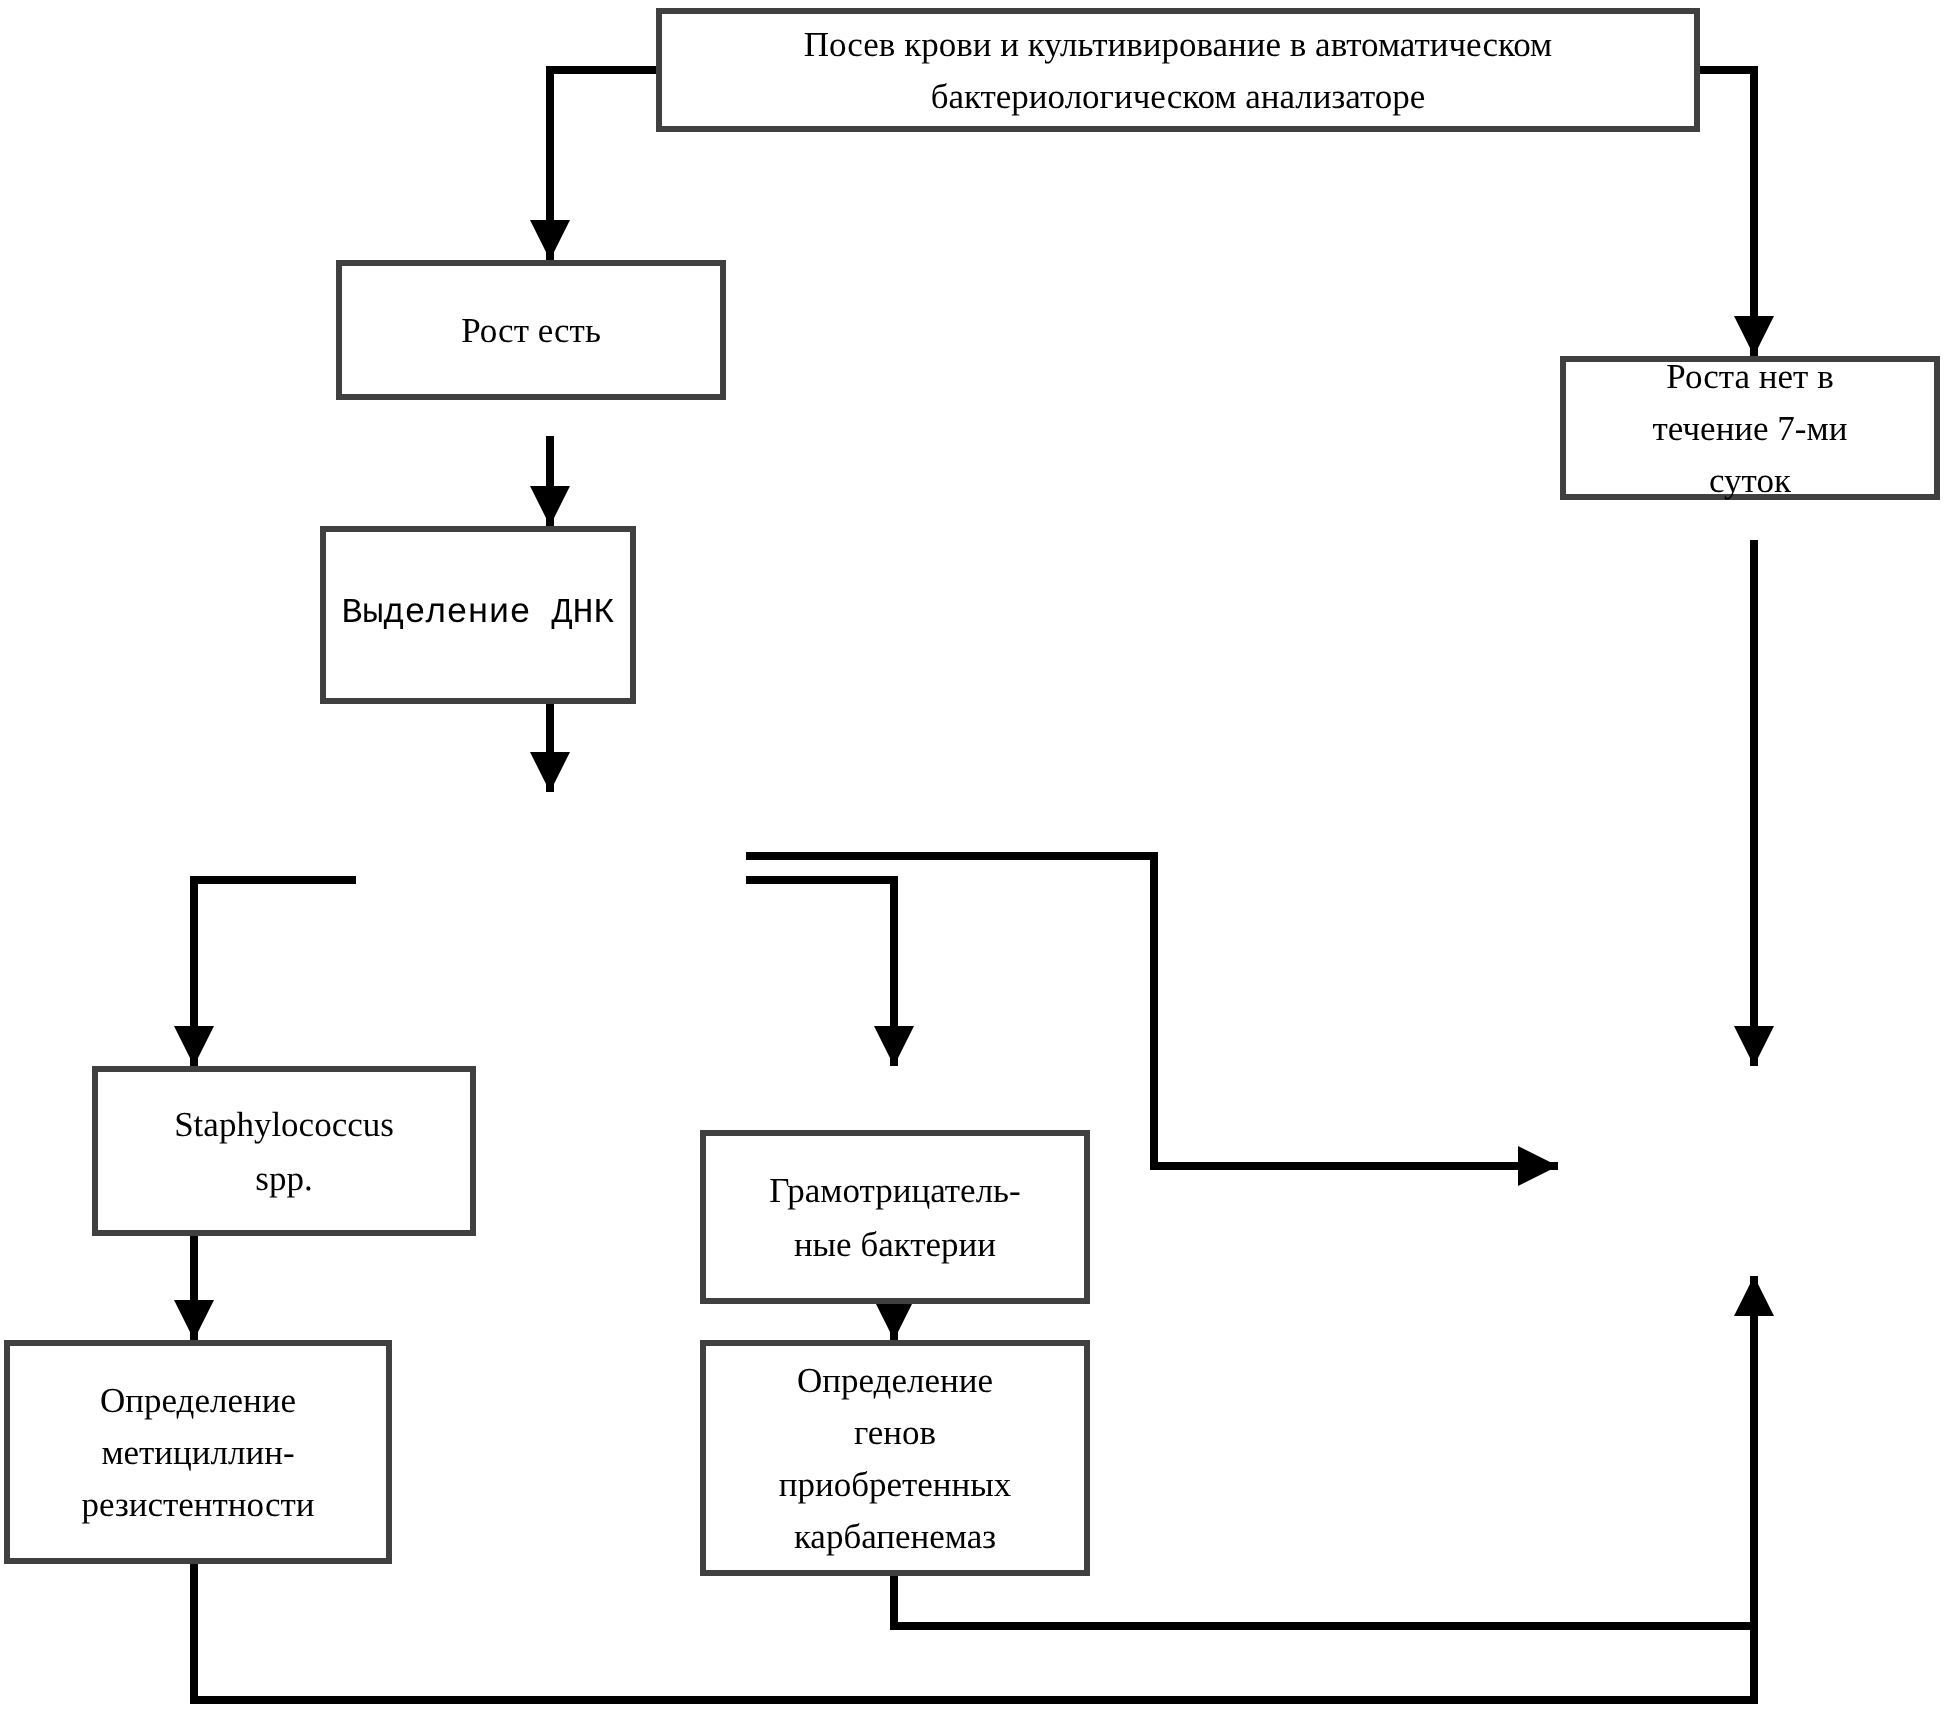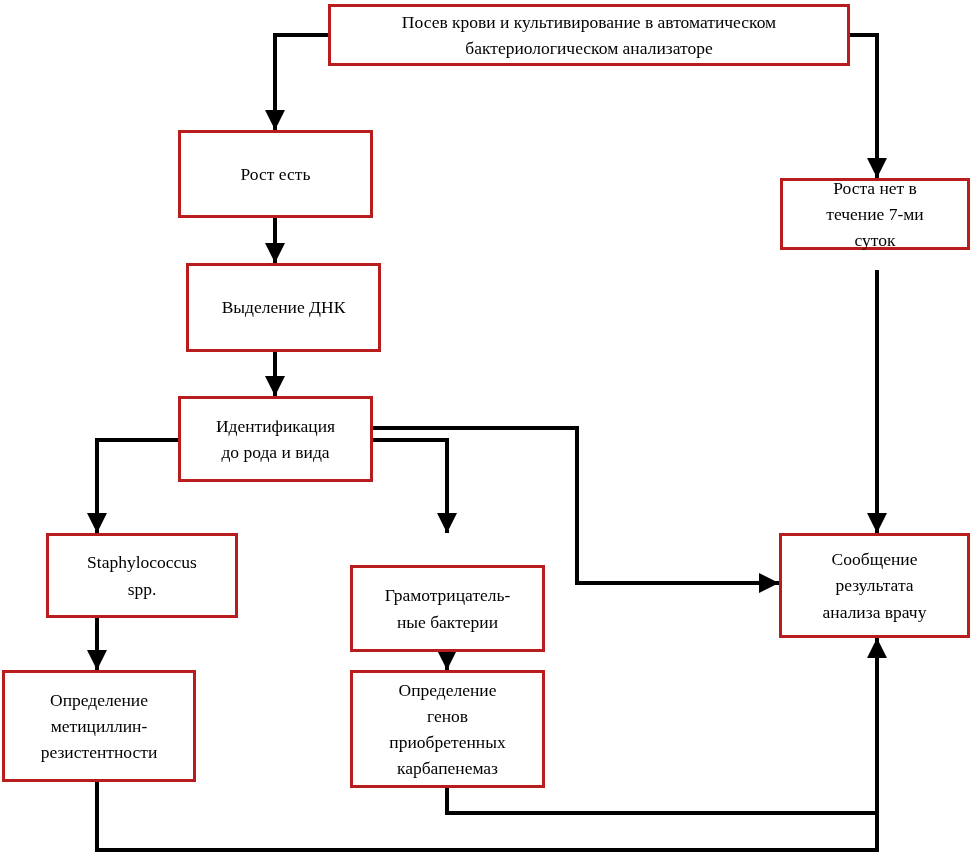--- a/index.html
+++ b/index.html
@@ -27,34 +27,34 @@
   .connectors polyline {
     fill: none;
     stroke: #000000;
     stroke-width: 4;
   }
   .box {
     position: absolute;
     z-index: 2;
     box-sizing: border-box;
     background: #ffffff;
-    border: 3px solid #b91c1c;
+    border: 3px solid #404040;
     display: flex;
     align-items: center;
     justify-content: center;
     text-align: center;
     font-size: 17.5px;
     line-height: 1.5;
     white-space: pre-line;
     padding: 2px 6px;
   }
   
   .box-blood-culture { left: 328px; top: 4px;   width: 522px; height: 62px; }
-  .box-growth-yes    { left: 178px; top: 130px; width: 195px; height: 88px; text-align: right; }
-  .box-dna           { left: 186px; top: 263px; width: 195px; height: 89px; }
+  .box-growth-yes    { left: 168px; top: 130px; width: 195px; height: 70px; text-align: right; }
+  .box-dna           { left: 160px; top: 263px; width: 158px; height: 89px; font-family: Liberation Mono, monospace; }
   .box-identification{ left: 178px; top: 396px; width: 195px; height: 86px; }
   .box-staph         { left: 2px;   top: 533px; width: 192px; height: 85px; margin-left: 44px; }
   .box-gram-negative { left: 350px; top: 533px; width: 195px; height: 87px; margin-top: 32px; }
   .box-methicillin   { left: 2px;   top: 670px; width: 194px; height: 112px; }
   .box-carbapenemase { left: 350px; top: 670px; width: 195px; height: 118px; }
   .box-no-growth     { left: 780px; top: 178px; width: 190px; height: 72px; }
   .box-report        { left: 779px; top: 533px; width: 191px; height: 105px; }
 </style>
 </head>
 <body>
@@ -82,39 +82,34 @@
     <polyline points="447,788 447,813 879,813"></polyline>
   </svg>
 
   <div class="box box-blood-culture">Посев крови и культивирование в автоматическом
 бактериологическом анализаторе</div>
 
   <div class="box box-growth-yes">Рост есть</div>
 
   <div class="box box-dna">Выделение ДНК</div>
 
-  <div class="box box-identification">Идентификация
-до рода и вида</div>
 
   <div class="box box-staph">Staphylococcus
 spp.</div>
 
   <div class="box box-gram-negative">Грамотрицатель-
 ные бактерии</div>
 
   <div class="box box-methicillin">Определение
 метициллин-
 резистентности</div>
 
   <div class="box box-carbapenemase">Определение
 генов
 приобретенных
 карбапенемаз</div>
 
   <div class="box box-no-growth">Роста нет в
 течение 7-ми
 суток</div>
 
-  <div class="box box-report">Сообщение
-результата
-анализа врачу</div>
 
 </div>
 
 </body></html>

